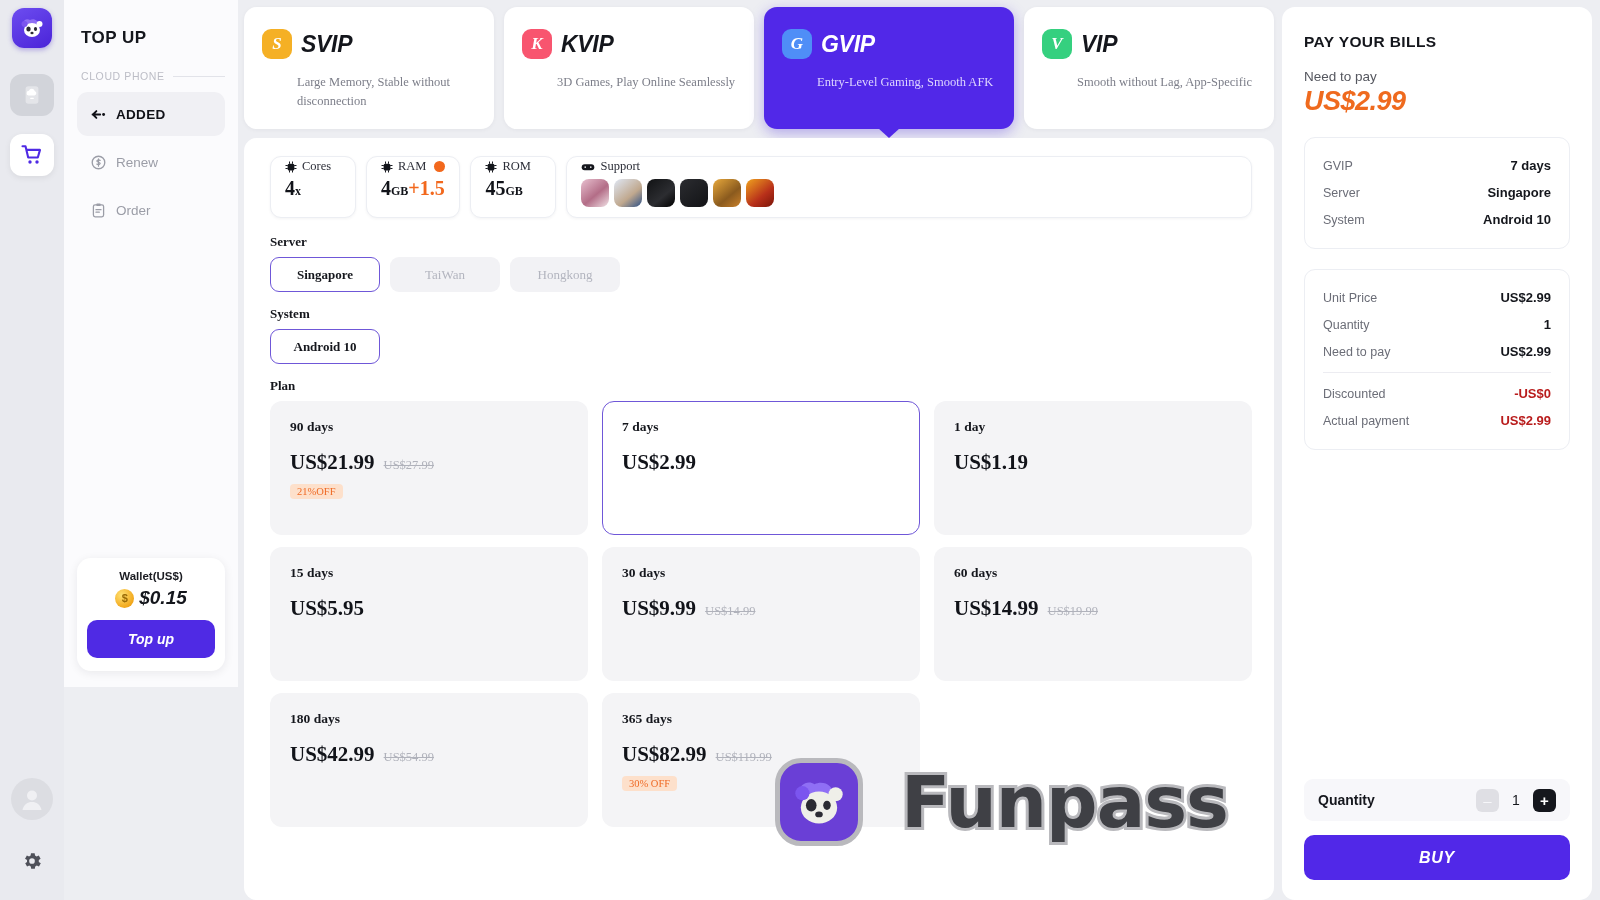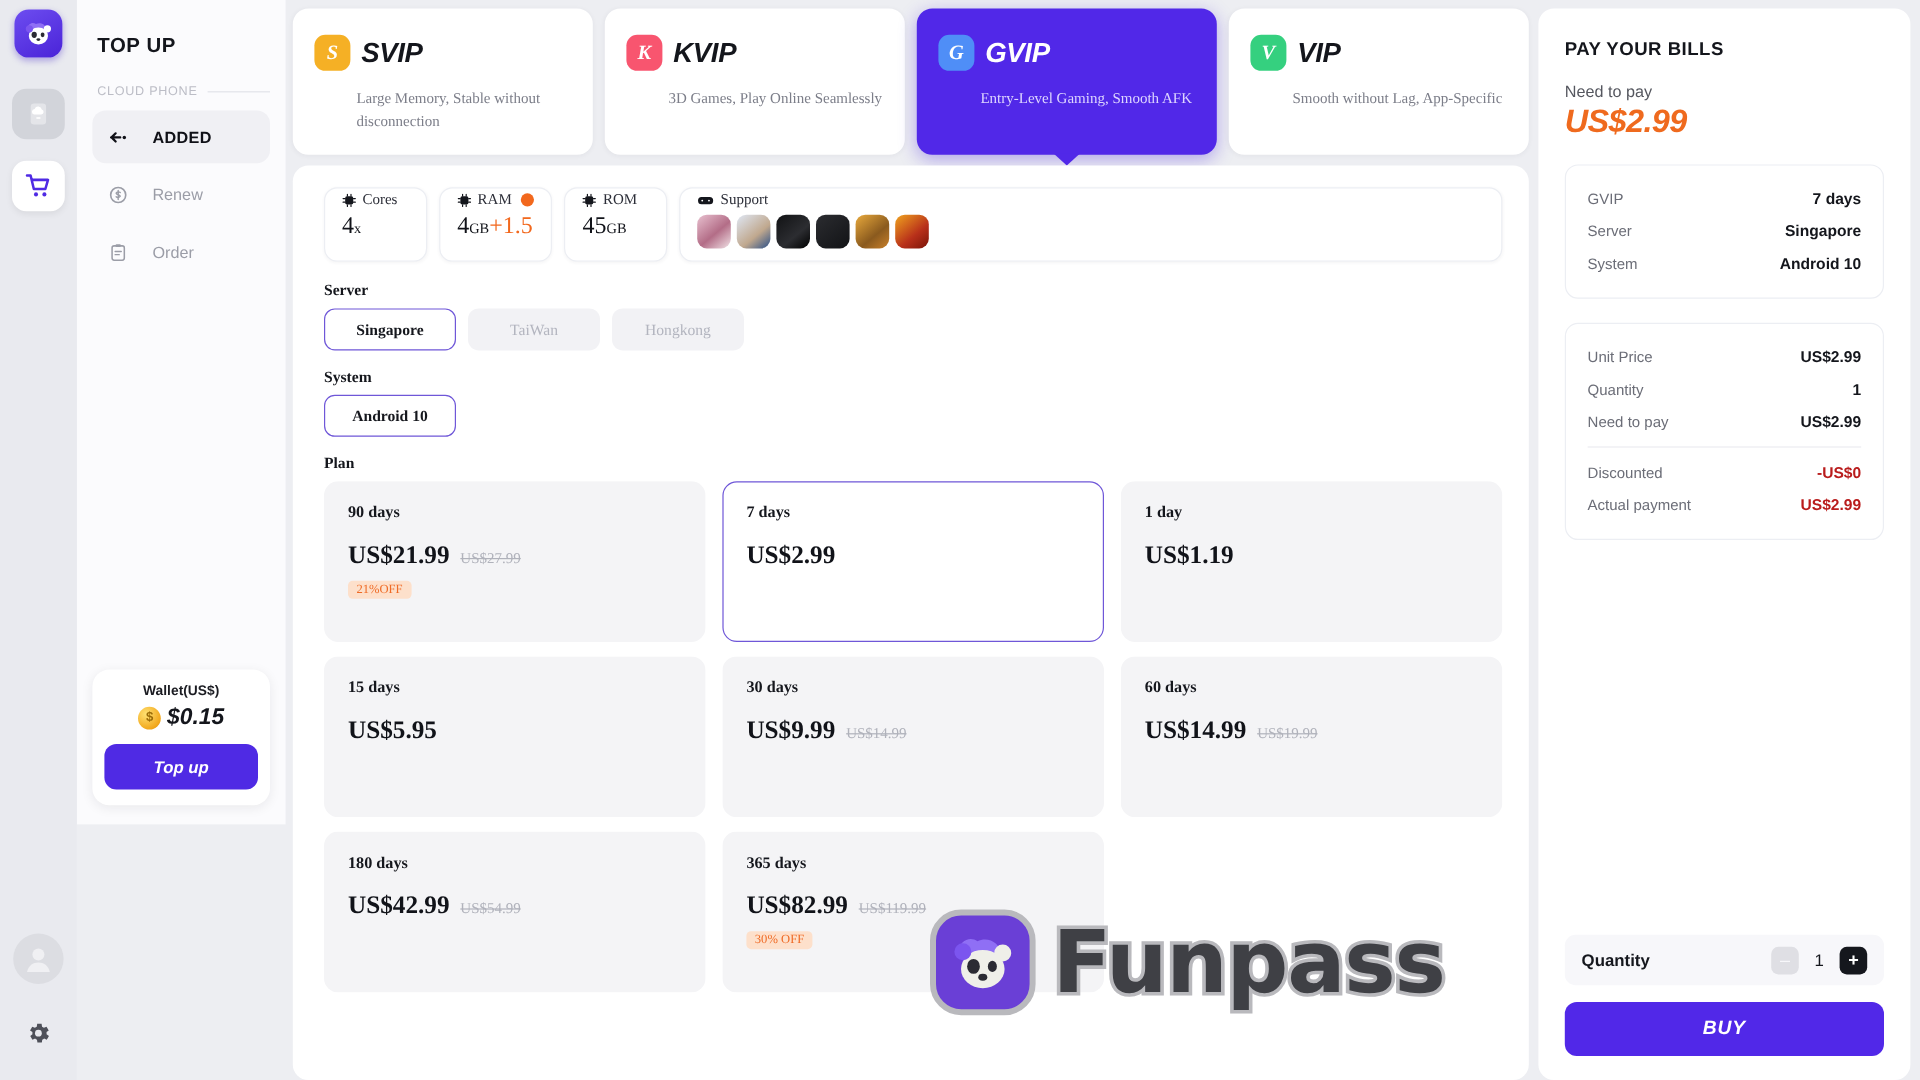--- a/index.html
+++ b/index.html
@@ -54,21 +54,21 @@
     font-size: 17px; font-weight: 700; letter-spacing: .5px;
     color: #14161c; margin: 8px 0 0 4px;
   }
   .section-label {
     display: flex; align-items: center; gap: 8px;
     margin: 22px 0 10px 4px; font-size: 10.5px; letter-spacing: .6px;
     color: #bcbdc6; text-transform: uppercase;
   }
   .section-label .ln { flex: 1; height: 1px; background: #e2e3e9; }
   .nav-item {
-    display: flex; align-items: center; gap: 20px;
+    display: flex; align-items: center; gap: 9px;
     height: 44px; border-radius: 11px; padding: 0 13px;
     font-size: 13.5px; color: #9b9da7; cursor: pointer; margin-bottom: 4px;
   }
   .nav-item.active { background: #f0f0f4; color: #101117; font-weight: 700; letter-spacing:.3px; }
   .nav-ic { width: 17px; height: 17px; display:flex; align-items:center; justify-content:center; flex:0 0 17px;}
   .sb-spacer { flex: 1; }
   .wallet-card {
     background: #fff; border-radius: 14px; padding: 12px 10px 13px;
     box-shadow: 0 2px 10px rgba(20,20,40,.08);
     margin-bottom: 16px; text-align: center;
@@ -133,21 +133,21 @@
   .spec {
     background: #fff; border: 1px solid #eceef3; border-radius: 11px;
     padding: 2px 14px 10px; min-width: 86px;
     box-shadow: 0 1px 3px rgba(30,30,60,.05);
   }
   .spec-top {
     display: flex; align-items: center; gap: 5px;
     font-size: 12.5px; color: #2c2e38; font-family: "Liberation Serif", serif;
   }
   .spec-val {
-    margin-top: 3px; font-size: 20px; font-weight: 400; color: #111319;
+    margin-top: 3px; font-size: 20px; font-weight: 700; color: #111319;
     font-family: "Liberation Serif", serif; white-space: nowrap;
   }
   .spec-val .u { font-size: 12px; }
   .spec-val .plus { color: #f2681d; }
   .ram-dot {
     width: 11px; height: 11px; border-radius: 50%; margin-left: 3px;
     background: #f2681d; display:inline-block;
   }
   .spec.support { flex: 1; }
   .games { display: flex; gap: 5px; margin-top: 5px; }
@@ -245,21 +245,21 @@
     pointer-events: none; z-index: 20;
   }
   .wm-icon {
     width: 88px; height: 88px; border-radius: 26px;
     background: #6a3fd6; border: 5px solid #b9b9bd;
     display: flex; align-items: center; justify-content: center;
   }
   .wm-text {
     font-size: 72px; font-weight: 700; color: #3f4045;
     font-family: "DejaVu Sans", sans-serif; letter-spacing: -1px;
-    -webkit-text-stroke: 6px #b9b9bd; paint-order: stroke fill;
+    -webkit-text-stroke: 6px #b9b9bd; paint-order: stroke fill; margin-left: 24px;
   }
 </style>
 </head>
 <body>
 
 <div class="app">
 
   <div class="rail">
     <div class="rail-logo">
       <svg width="28" height="28" viewBox="0 0 28 28">

